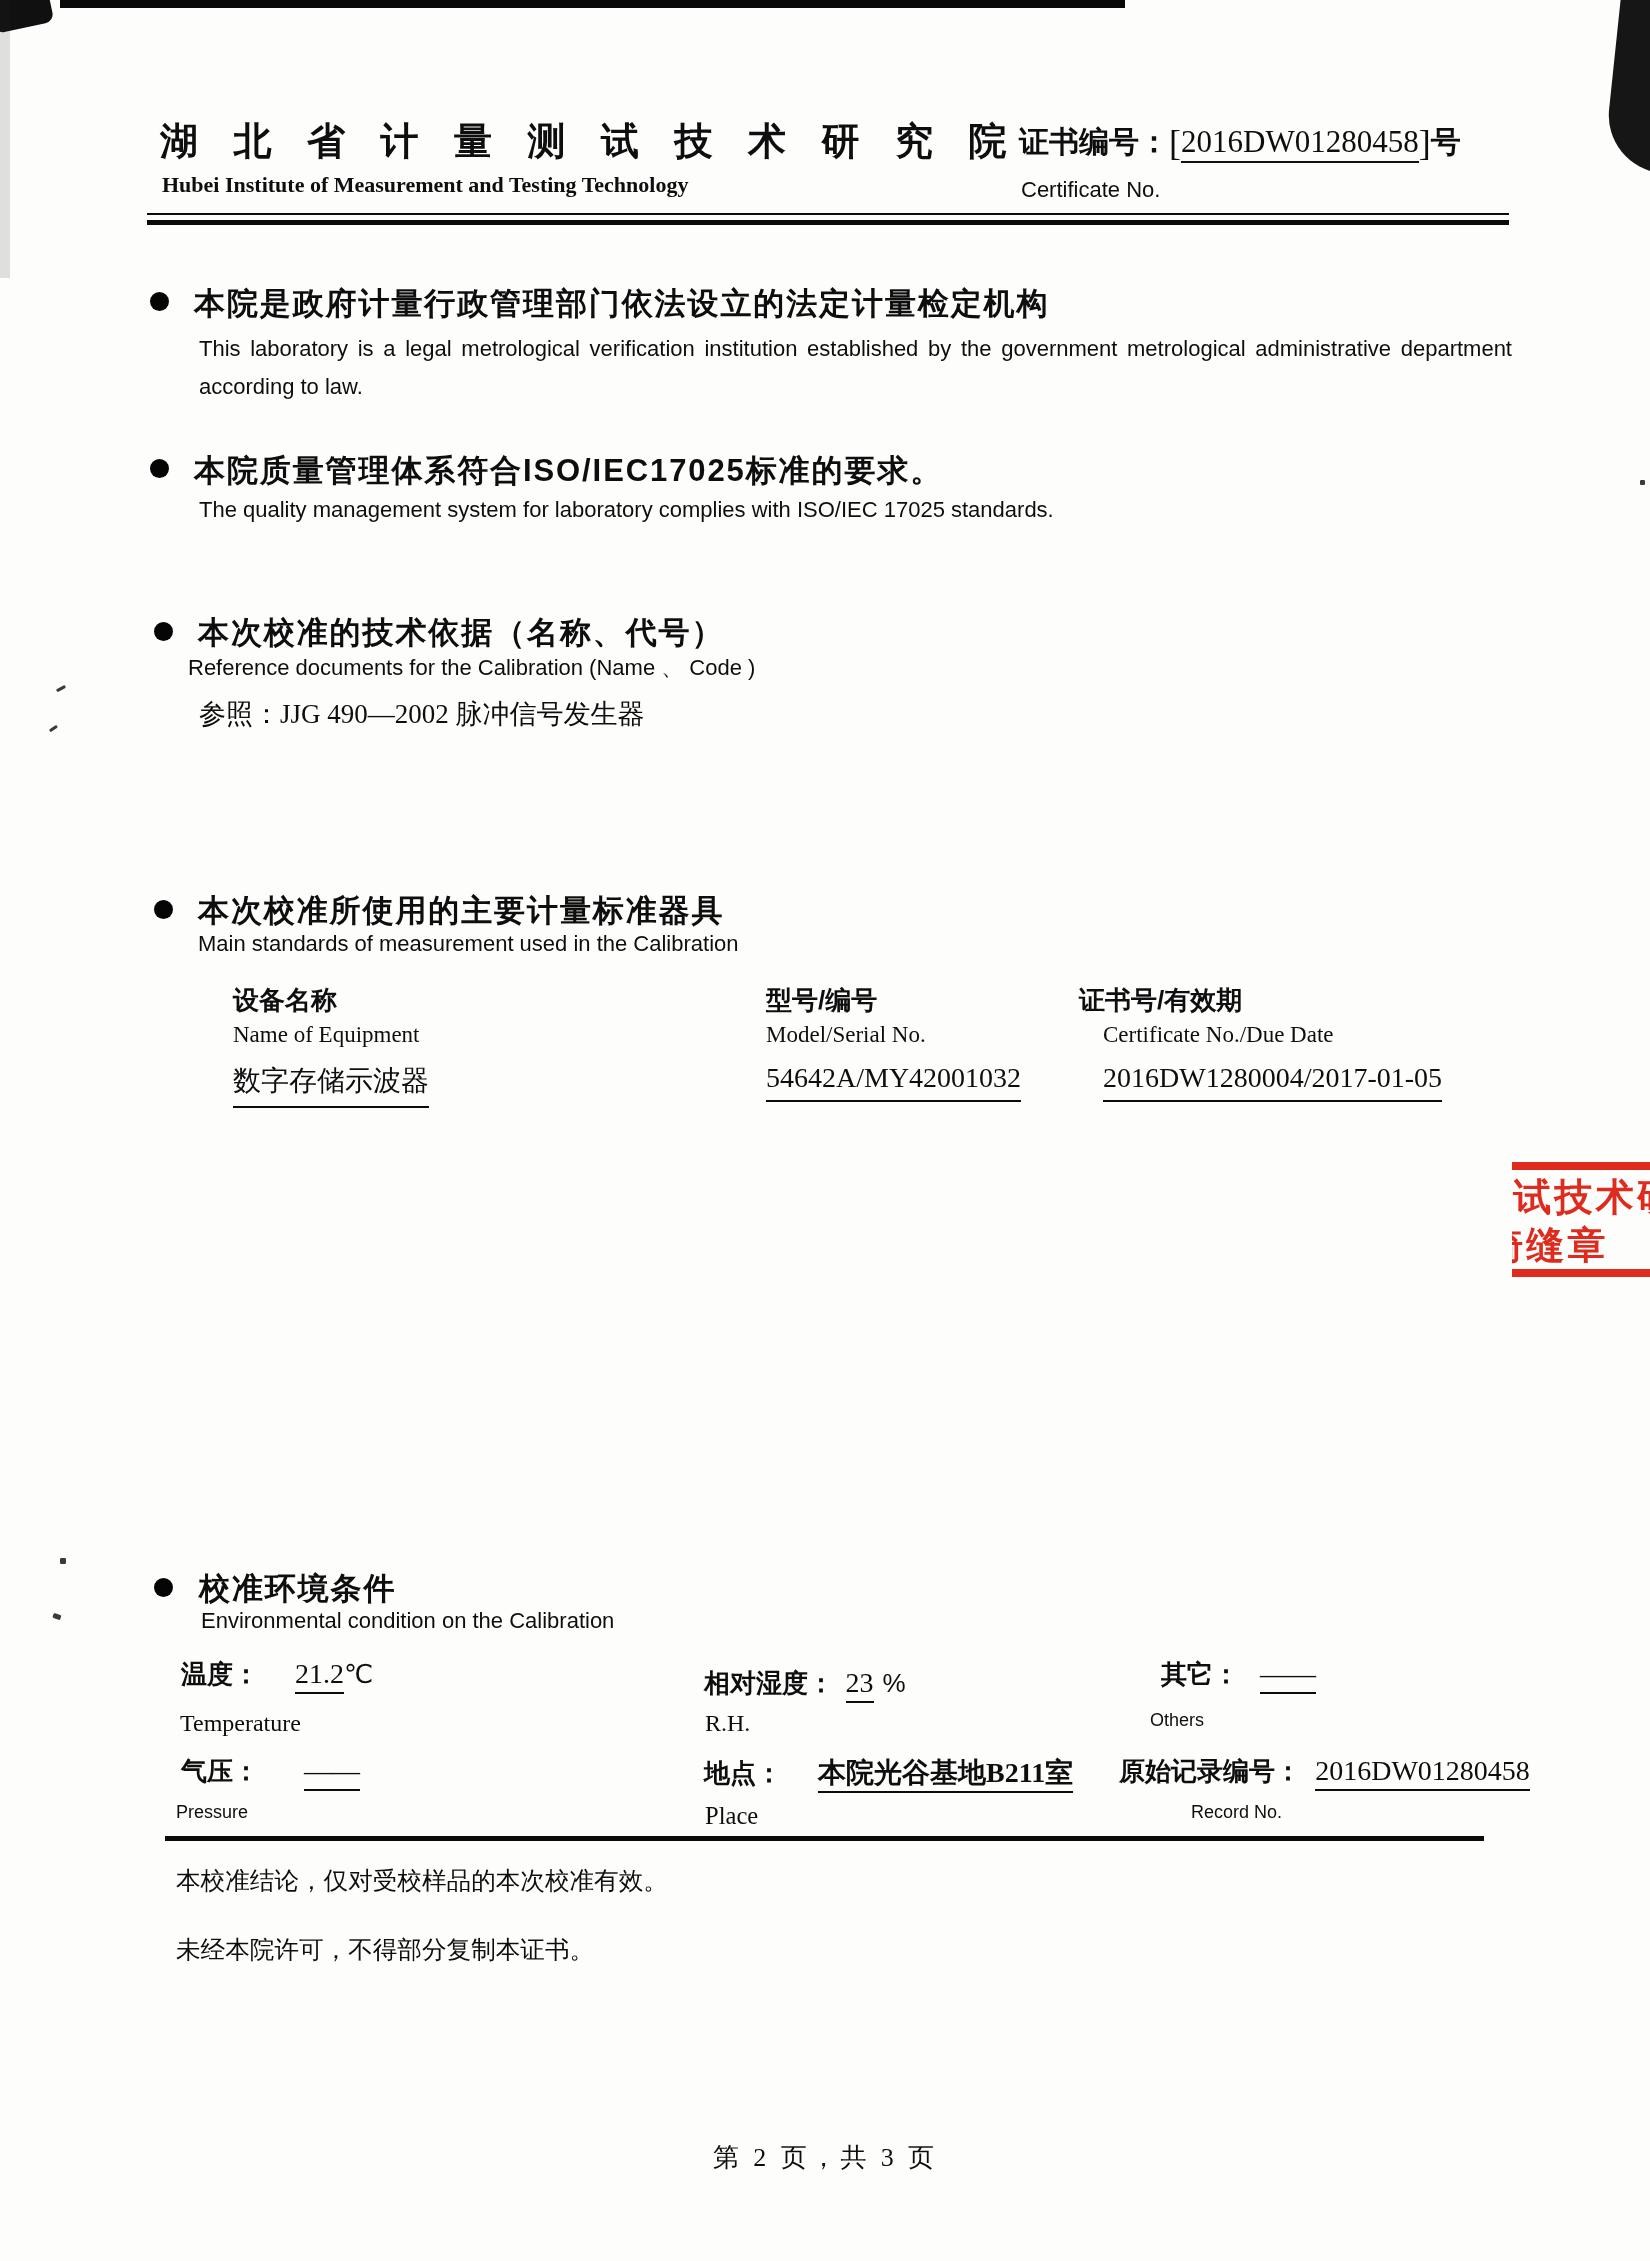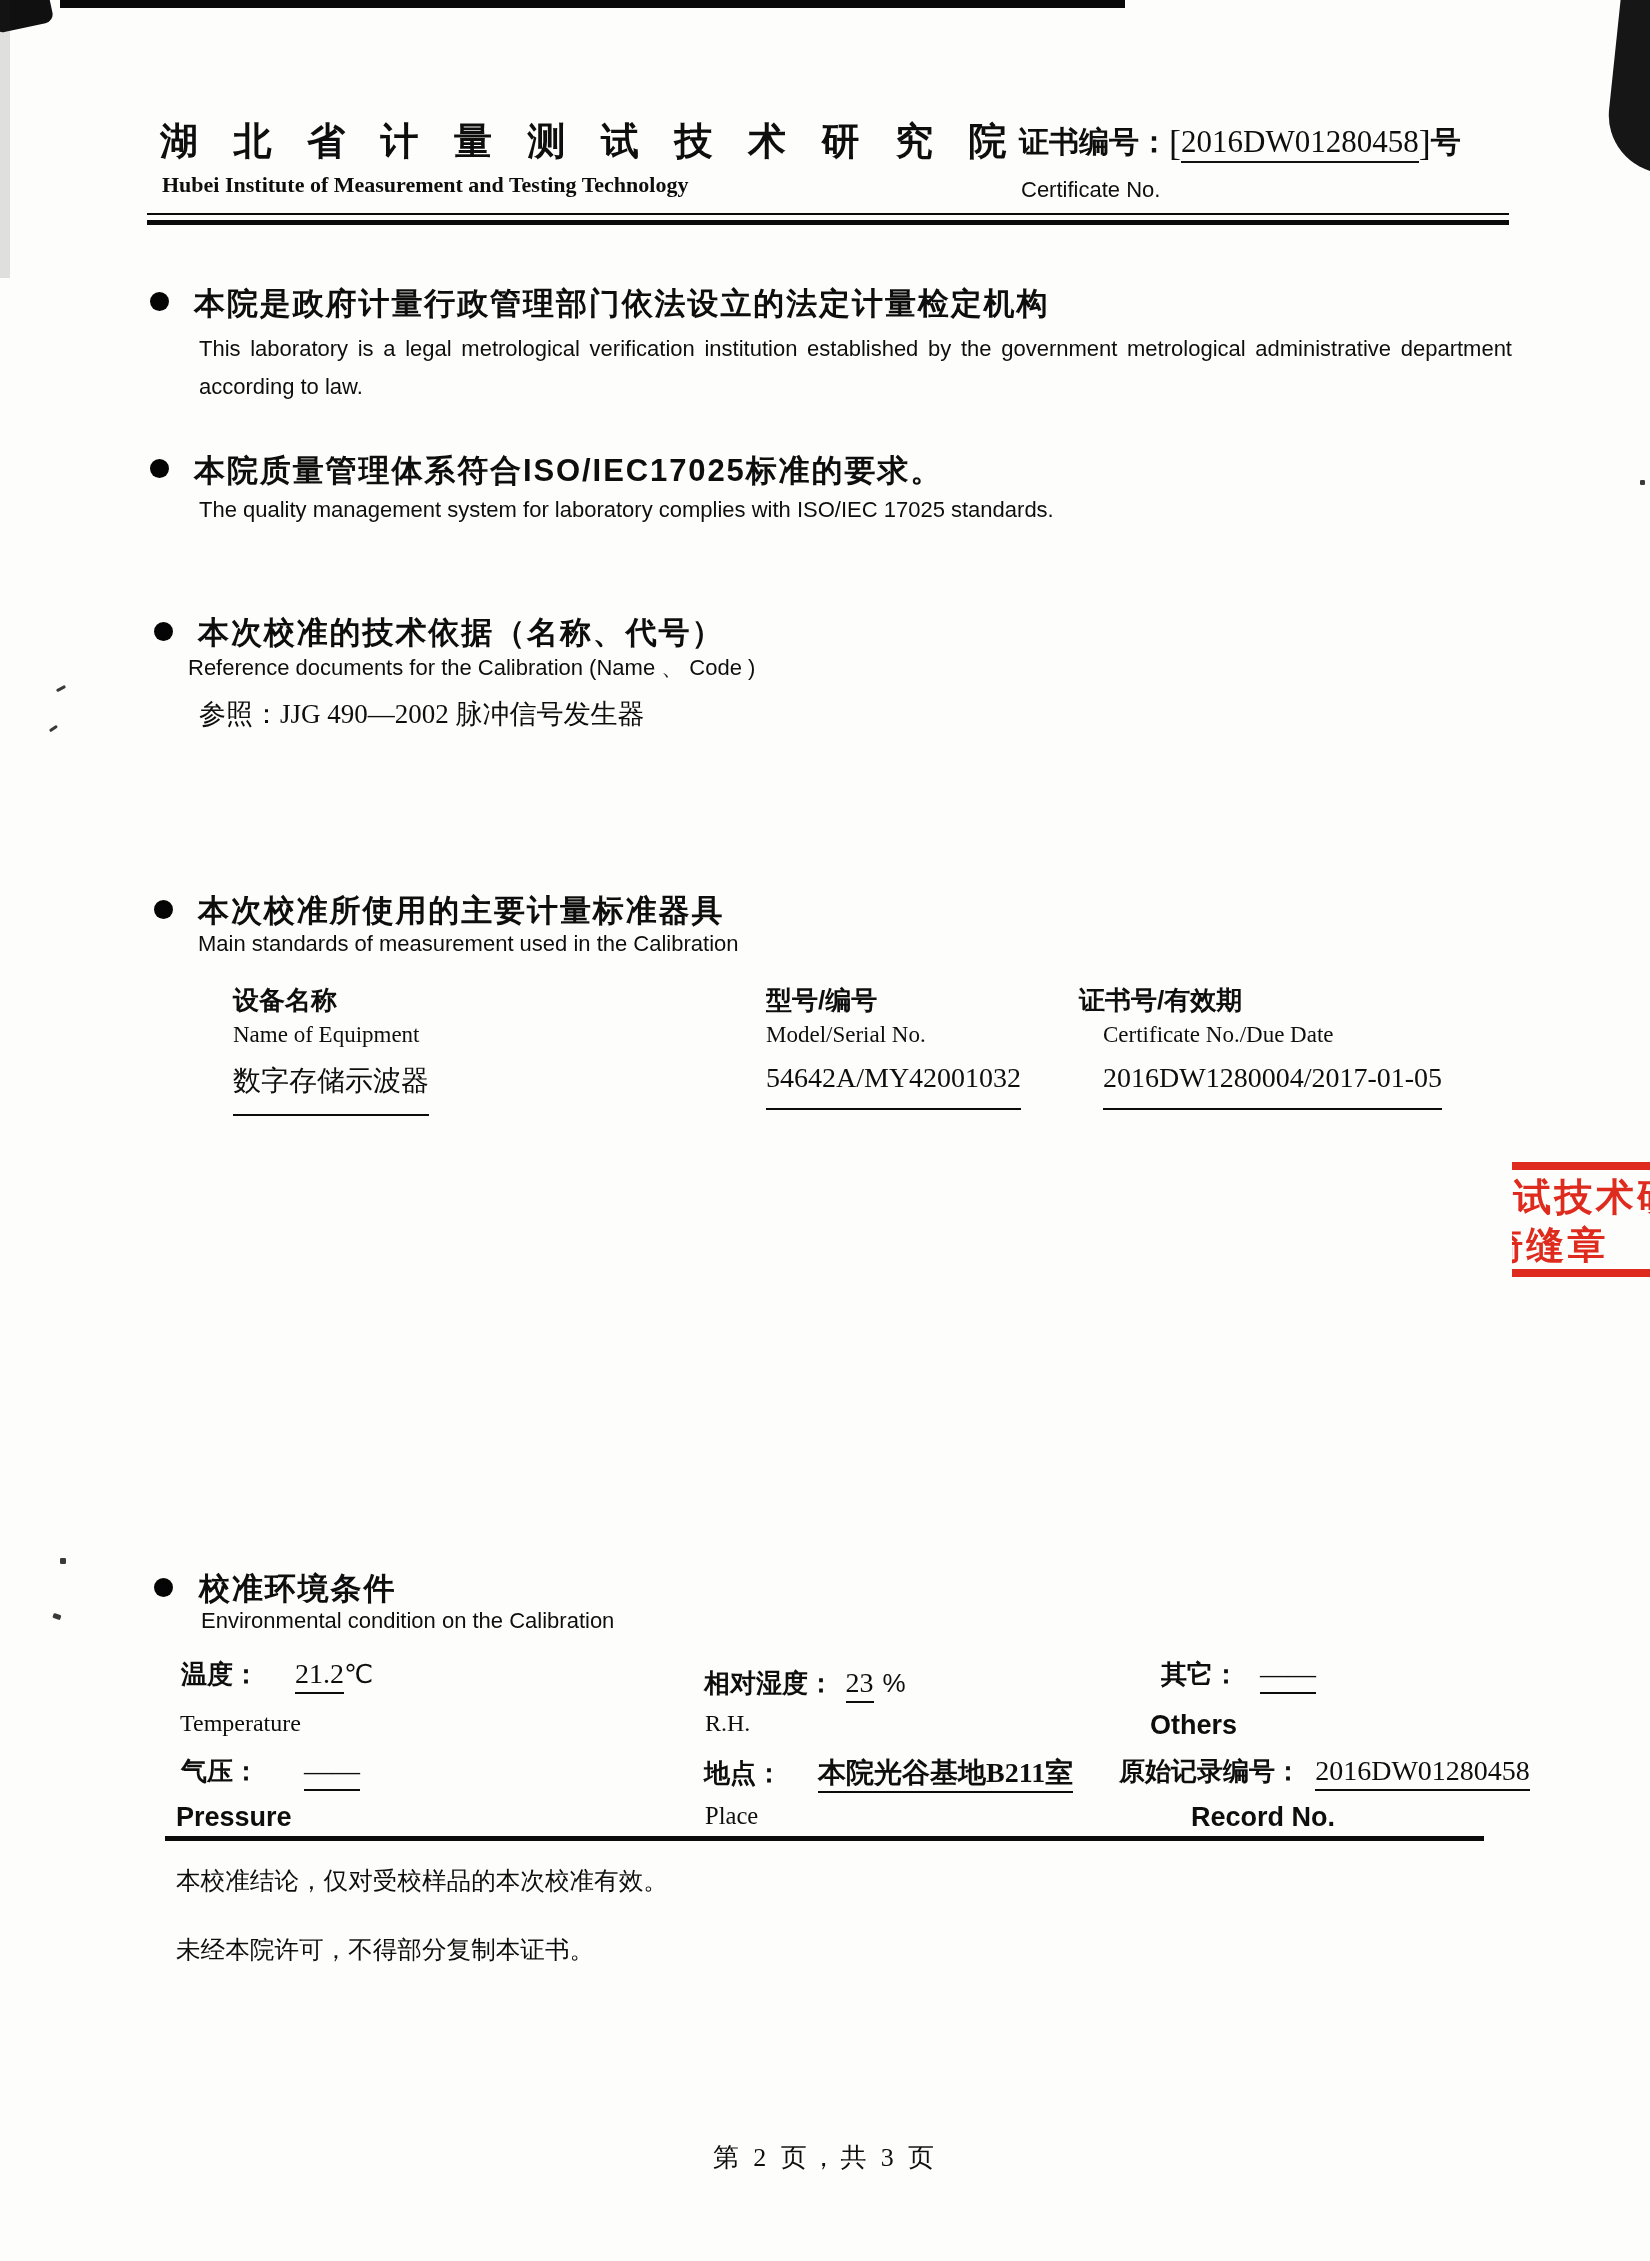--- a/index.html
+++ b/index.html
@@ -23,33 +23,33 @@
   .rule-double{position:absolute;left:147px;top:213px;width:1362px;height:4.5px;border-top:2.6px solid #0b0b0b;border-bottom:5.8px solid #0b0b0b;}
   
   .bullet{position:absolute;width:19.4px;height:19.4px;border-radius:50%;background:#050505;}
   .b-cn{position:absolute;font-size:31px;font-weight:bold;letter-spacing:1.9px;white-space:nowrap;}
   .b-en{position:absolute;font-size:22px;white-space:nowrap;}
   .b-en-block{position:absolute;font-size:22px;width:1313px;text-align:justify;line-height:38px;}
   .ref-line{position:absolute;font-size:27px;font-family:"Liberation Serif","DejaVu Serif",serif;white-space:nowrap;}
   
   .eq-h-cn{position:absolute;font-size:26px;font-weight:bold;white-space:nowrap;}
   .eq-h-en{position:absolute;font-size:23px;font-family:"Liberation Serif","DejaVu Serif",serif;white-space:nowrap;}
-  .eq-val{position:absolute;font-size:28px;font-family:"Liberation Serif","DejaVu Serif",serif;border-bottom:2.6px solid #0c0c0c;padding-bottom:14px;white-space:nowrap;}
+  .eq-val{position:absolute;font-size:28px;font-family:"Liberation Serif","DejaVu Serif",serif;border-bottom:2.6px solid #0c0c0c;padding-bottom:6px;white-space:nowrap;}
   
   .stamp{position:absolute;left:1512px;top:1162px;width:140px;height:116px;overflow:hidden;color:#df2b1e;}
   .stamp-bar{position:absolute;left:0;width:100%;height:7.8px;background:#df2b1e;}
   .stamp-l1{position:absolute;left:1.3px;top:10.3px;font-size:38px;font-weight:bold;letter-spacing:3.2px;white-space:nowrap;}
   .stamp-l2{position:absolute;left:-27px;top:58px;font-size:38px;font-weight:bold;letter-spacing:3.2px;white-space:nowrap;}
   
   .env-label{font-size:26px;font-weight:bold;}
   .env-val{font-size:28px;font-family:"Liberation Serif","DejaVu Serif",serif;border-bottom:2.6px solid #0c0c0c;padding-bottom:2.6px;}
   .env-unit{font-size:26px;}
   .env-cell{position:absolute;white-space:nowrap;}
   .env-en-serif{position:absolute;font-size:24px;font-family:"Liberation Serif","DejaVu Serif",serif;white-space:nowrap;}
-  .env-en-sans{position:absolute;font-size:27px;font-weight:bold;white-space:nowrap;}
+  .env-en-sans{position:absolute;font-size:18px;font-weight:normal;white-space:nowrap;}
   .rule-bottom{position:absolute;left:165px;top:1836px;width:1319px;height:5.2px;background:#0b0b0b;}
   
   .note-cn{position:absolute;left:176px;font-size:24.6px;white-space:nowrap;}
   .note-en{position:absolute;left:176px;font-size:22.6px;font-weight:bold;white-space:nowrap;}
   .page-num{position:absolute;left:0;top:2140px;width:100%;text-align:center;font-size:26px;letter-spacing:3.9px;font-family:"Liberation Serif","DejaVu Serif",serif;}
 </style>
 </head>
 <body>
 
 <div class="page">

